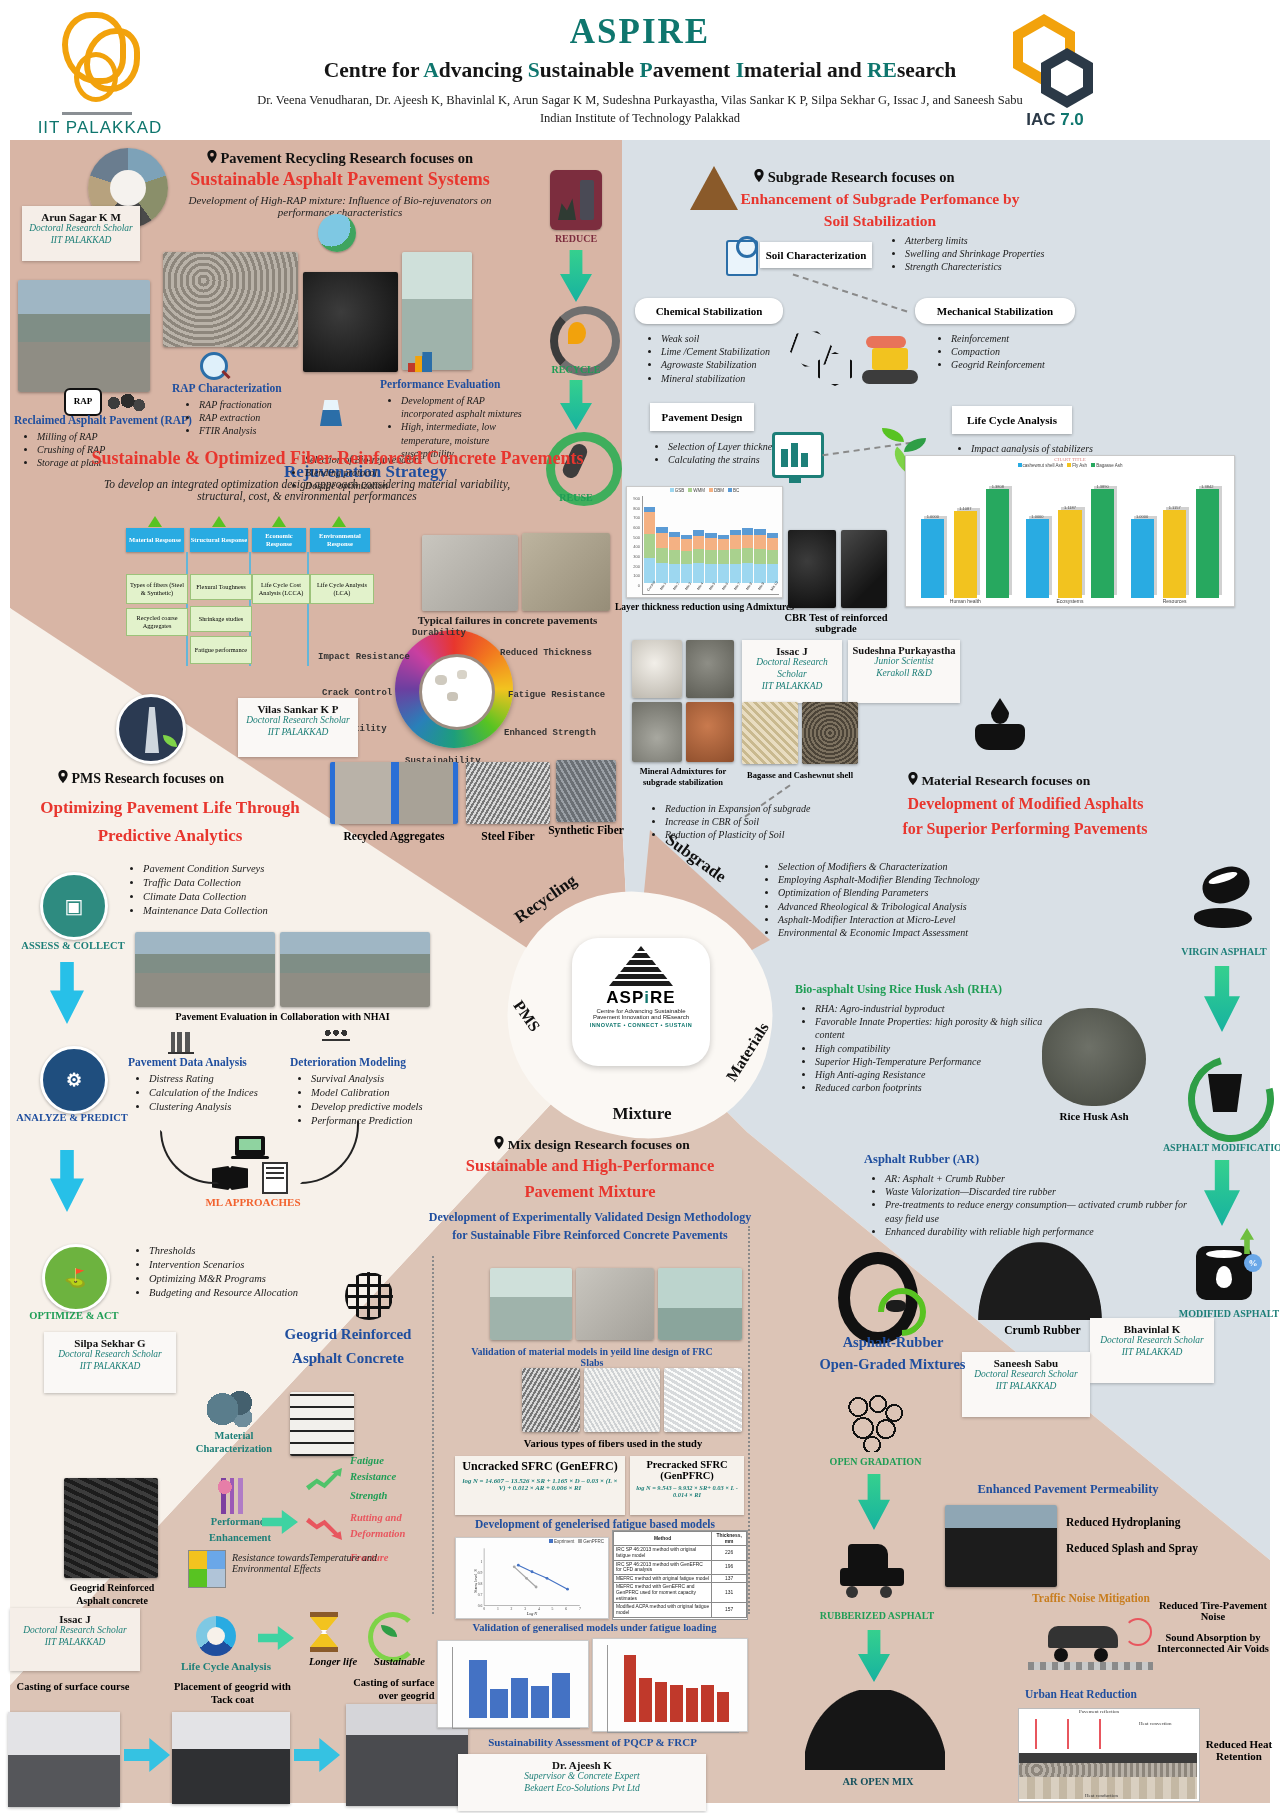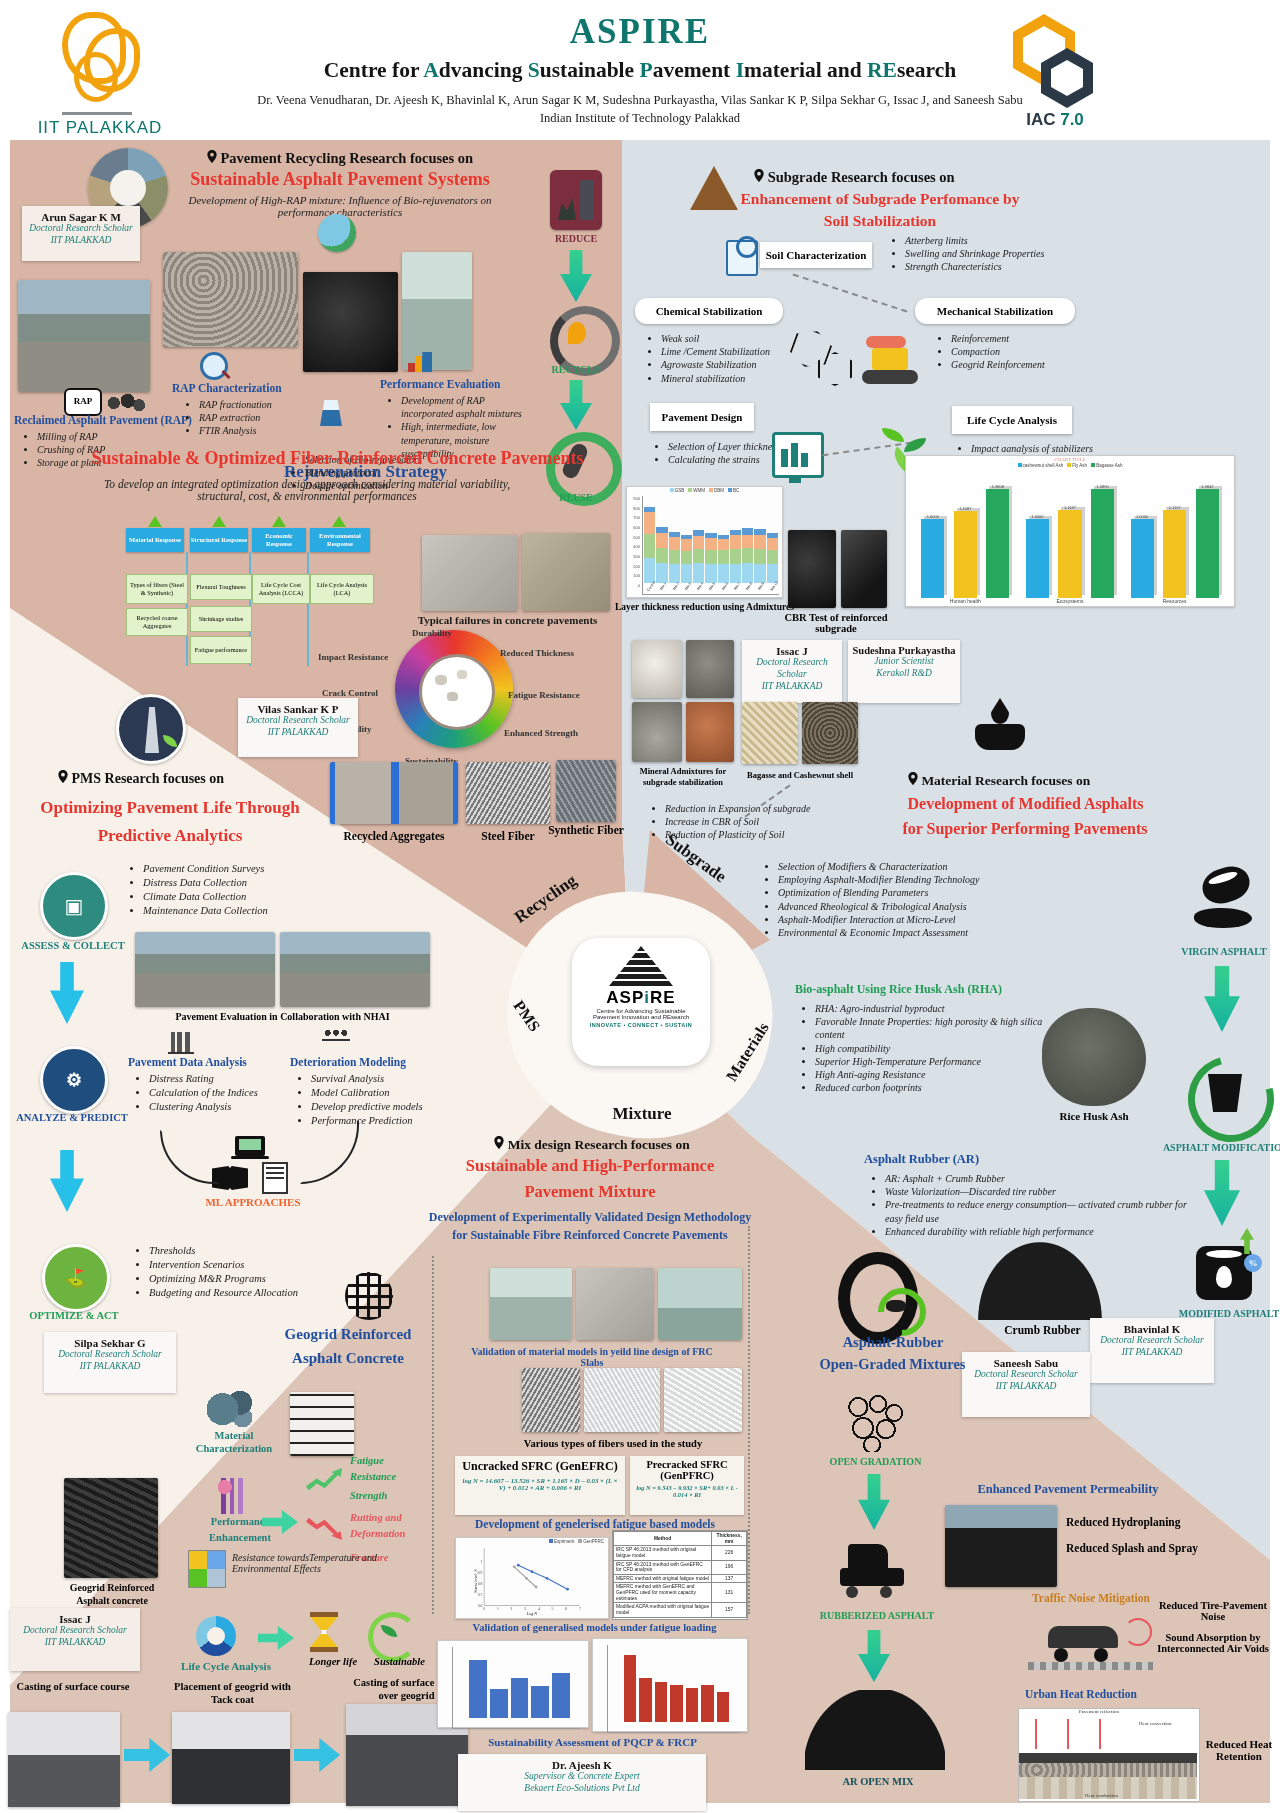--- a/index.html
+++ b/index.html
@@ -88,21 +88,21 @@
   .g3v{font-size:4px;color:#555;white-space:nowrap;font-family:"Liberation Sans",sans-serif;}
   .g3b{width:78%;box-shadow:3px -3px 0 rgba(0,0,0,.18);}
   .g3l{font-size:5px;text-align:center;color:#444;height:8px;font-family:"Liberation Sans",sans-serif;}
   .sbwrap{display:flex;align-items:flex-end;gap:3px;height:100%;padding:6px 10px 10px 16px;border-left:1px solid #999;border-bottom:1px solid #999;box-sizing:border-box;margin:4px 6px 6px 12px;}
   .sbb{flex:1;}
   .dtable table{border-collapse:collapse;width:100%;}
   .dtable th,.dtable td{border:1px solid #8a8a8a;font-size:4.9px;padding:1px 2px;color:#222;font-family:"Liberation Sans",sans-serif;line-height:1.15;}
   .dtable th{text-align:center;font-weight:bold;}
   .dtable td:last-child{text-align:center;}
   .dot-sep{border-left:2px dotted #8a8a8a;}
-  .petal{font-size:9px;font-weight:bold;color:#333;position:absolute;white-space:nowrap;}
+  .petal{font-size:9px;font-weight:bold;color:#333;position:absolute;white-space:nowrap;font-family:Liberation Mono, monospace;}
 </style>
 </head>
 <body>
 
 <div class="poster">
 
   <div class="abs" style="left:0;top:0;width:1280px;height:142px;background:#fff">
     <div class="abs" style="left:48px;top:10px;width:100px;height:100px">
       <div class="abs" style="left:14px;top:2px;width:52px;height:60px;border:6px solid #F2A20C;border-radius:50% 50% 40% 60%"></div>
       <div class="abs" style="left:36px;top:18px;width:44px;height:52px;border:6px solid #F2A20C;border-radius:60% 40% 55% 45%"></div>
@@ -626,21 +626,21 @@
     <div class="abs" style="left:44px;top:38px;width:14px;height:12px;background:#7ed348;border-radius:0 100% 0 100%"></div>
   </div>
   <div class="abs hfocus" style="left:58px;top:770px;width:250px;font-size:14px"><svg class="pin" width="10" height="13" viewBox="0 0 10 14">
         <path d="M5 0C2.2 0 0 2.2 0 5c0 3.7 5 9 5 9s5-5.3 5-9C10 2.2 7.8 0 5 0zm0 7A2 2 0 115 3a2 2 0 010 4z"></path>
       </svg> <span>PMS Research focuses on</span></div>
   <div class="abs b red center" style="left:15px;top:798px;width:310px;font-size:17px">Optimizing Pavement Life Through</div>
   <div class="abs b red center" style="left:65px;top:826px;width:210px;font-size:17px">Predictive Analytics</div>
 
   <ul class="abs bl fs105" style="left:130px;top:862px;width:175px">
     <li>Pavement Condition Surveys</li>
-    <li>Distress Data Collection</li>
+    <li>Traffic Data Collection</li>
     <li>Climate Data Collection</li>
     <li>Maintenance Data Collection</li>
   </ul>
   <div class="abs circleicon" style="left:40px;top:872px;width:62px;height:62px;background:#2e8b80;border:3px solid #fff;box-shadow:0 1px 3px rgba(0,0,0,.3);font-size:20px">▣</div>
   <div class="abs b teal center" style="left:18px;top:940px;width:110px;font-size:10.5px">ASSESS &amp; COLLECT</div>
 
   <div class="abs ph ph-road" style="left:135px;top:932px;width:140px;height:75px"></div>
   <div class="abs ph ph-road" style="left:280px;top:932px;width:150px;height:75px"></div>
   <div class="abs b center" style="left:150px;top:1011px;width:265px;font-size:10px">Pavement Evaluation in Collaboration with NHAI</div>
 

